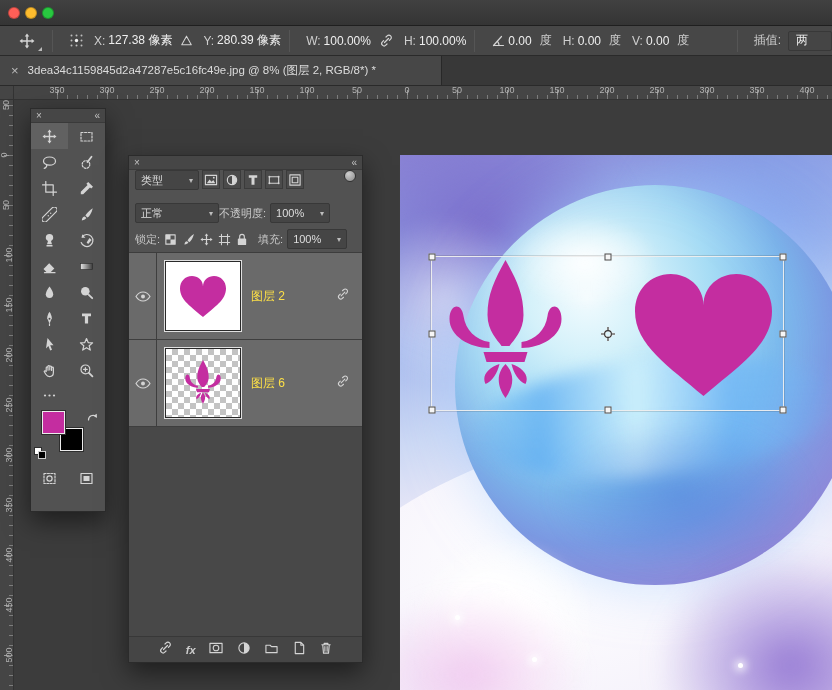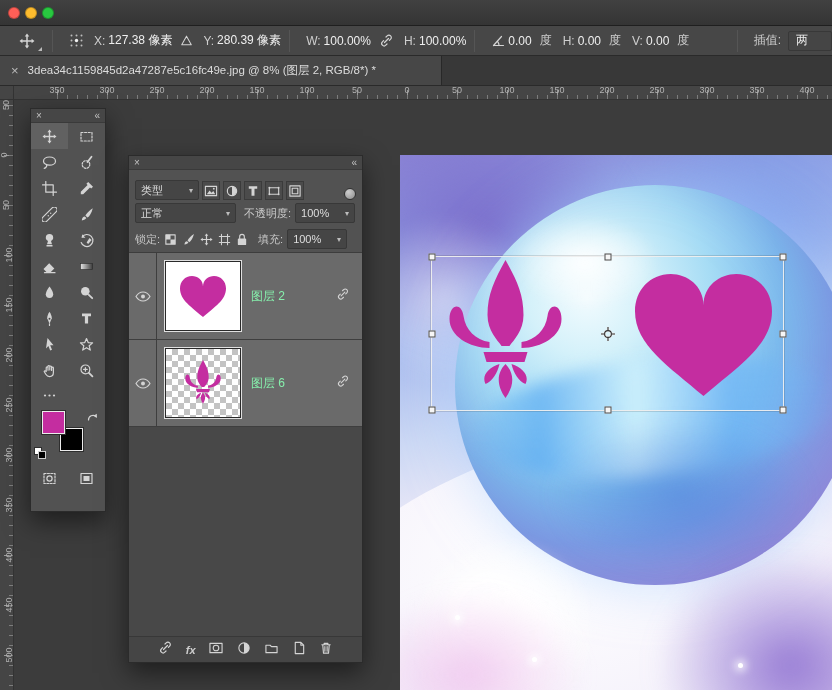--- a/index.html
+++ b/index.html
@@ -81,48 +81,48 @@
   .tool-bottom { display:grid; grid-template-columns:37px 37px; }
   .tool-bottom .tool { height:26px; }
 
   
   #layers { left:128px; top:155px; width:235px; height:508px; display:flex; flex-direction:column; }
   .lp-tabs { height:26px; background:#424242; display:flex; position:relative; border-bottom:1px solid #383838; }
   .lp-tab { width:47px; display:flex; align-items:center; justify-content:center; font-size:12px; color:#c2c2c2;
     border-right:1px solid #383838; }
   .lp-tab.active { background:#555; color:#ededed; }
   .lp-menu { position:absolute; right:7px; top:4px; font-size:13px; color:#cfcfcf; }
-  .lp-filter { height:30px; display:flex; align-items:flex-end; padding:0 6px; gap:3px; }
+  .lp-filter { height:30px; display:flex; align-items:flex-start; padding:0 6px; gap:3px; }
   .combo { background:#454545; border:1px solid #383838; border-radius:2px; height:20px;
     display:flex; align-items:center; padding:0 5px; color:#dedede; font-size:11px; }
   .combo .chev { margin-left:auto; padding-left:6px; font-size:8px; color:#bdbdbd; }
   .kind-btn { width:18px; height:19px; display:flex; align-items:center; justify-content:center;
     background:#4b4b4b; border:1px solid #3b3b3b; }
   .filter-toggle { margin-left:auto; width:12px; height:12px; border-radius:50%;
     background:radial-gradient(circle at 35% 30%, #cfcfcf, #8a8a8a); border:1px solid #333; }
   .lp-blend, .lp-lock { height:26px; display:flex; align-items:center; padding:0 6px; font-size:11px; color:#c9c9c9; }
-  .blend-combo { width:101px;gap:8px; }
+  .blend-combo { width:84px;gap:8px; }
   .pct-combo { width:60px; margin-left:4px; }
   .lp-lockicons { display:flex; gap:5px; margin-left:4px; align-items:center; }
   .lp-list { flex:1; background:#484848; border-top:1px solid #3d3d3d; overflow:hidden; }
   .layer-row { height:87px; display:flex; align-items:center; border-bottom:1px solid #3e3e3e; position:relative; }
   .layer-row.selected { background:#6a6a6a; }
   .eye-col { width:28px; height:100%; display:flex; align-items:center; justify-content:center; border-right:1px solid #3e3e3e; }
   .thumb { width:76px; height:70px; margin-left:8px; border:1px solid #2a2a2a; position:relative; overflow:hidden;
     display:flex; align-items:center; justify-content:center; background:#fff; flex:0 0 auto; }
   .layer-row.selected .thumb { box-shadow:0 0 0 1px #e0e0e0; }
   .thumb.checker { background-color:#fff;
     background-image:
       linear-gradient(45deg,#c3c3c3 25%,transparent 25%,transparent 75%,#c3c3c3 75%),
       linear-gradient(45deg,#c3c3c3 25%,transparent 25%,transparent 75%,#c3c3c3 75%);
     background-size:12px 12px; background-position:0 0,6px 6px; }
   .thumb.photo { background:linear-gradient(160deg,#8d87d6 0%,#a8baec 40%,#e8e6f6 75%,#b79ce0 100%); }
   .thumb.photo .mini-sphere { position:absolute; left:18px; top:10px; width:50px; height:50px; border-radius:50%;
     background:radial-gradient(circle at 35% 30%, #eefafd 0%, #a9ddf4 35%, #7ab8ec 60%, #a391dd 90%); }
-  .layer-name { margin-left:10px; font-size:12px; color:#86efac; }
+  .layer-name { margin-left:10px; font-size:12px; color:#fde047; }
   .row-icon { position:absolute; right:12px; top:50%; transform:translateY(-50%); }
   .lp-bottom { height:26px; background:#454545; border-top:1px solid #383838; display:flex; align-items:center;
     justify-content:space-evenly; padding:0 16px; }
   .fx-label { font-size:11px; font-style:italic; font-weight:bold; color:#cccccc; }
 
   
   #canvas-image { position:absolute; left:400px; top:155px; width:432px; height:535px; overflow:hidden; background:#9a93da; }
   .ph { position:absolute; }
   .ph-base { inset:0;
     background:linear-gradient(165deg,#8b85d6 0%,#8e9ce2 15%,#a8bbee 30%,#cdd9f4 45%,#ece9f7 58%,#d9c9ee 72%,#b79ce2 88%,#a487d4 100%); }
@@ -541,21 +541,21 @@
             <rect class="s" x="4.5" y="4.5" width="6" height="6"></rect>
           </svg>
       </div>
       <div class="filter-toggle"></div>
     </div>
     <div class="lp-blend">
       <div class="combo blend-combo">
         <span>正常</span>
         <span class="chev">▾</span>
       </div>
-      <span style="margin-left:8px">不透明度:</span>
+      <span style="">不透明度:</span>
       <div class="combo pct-combo">
         <span>100%</span>
         <span class="chev">▾</span>
       </div>
     </div>
     <div class="lp-lock">
       <span>锁定:</span>
       <span class="lp-lockicons">
         <svg width="13" height="13" viewBox="0 0 14 14">
             <rect class="f" x="2" y="2" width="5" height="5"></rect>

